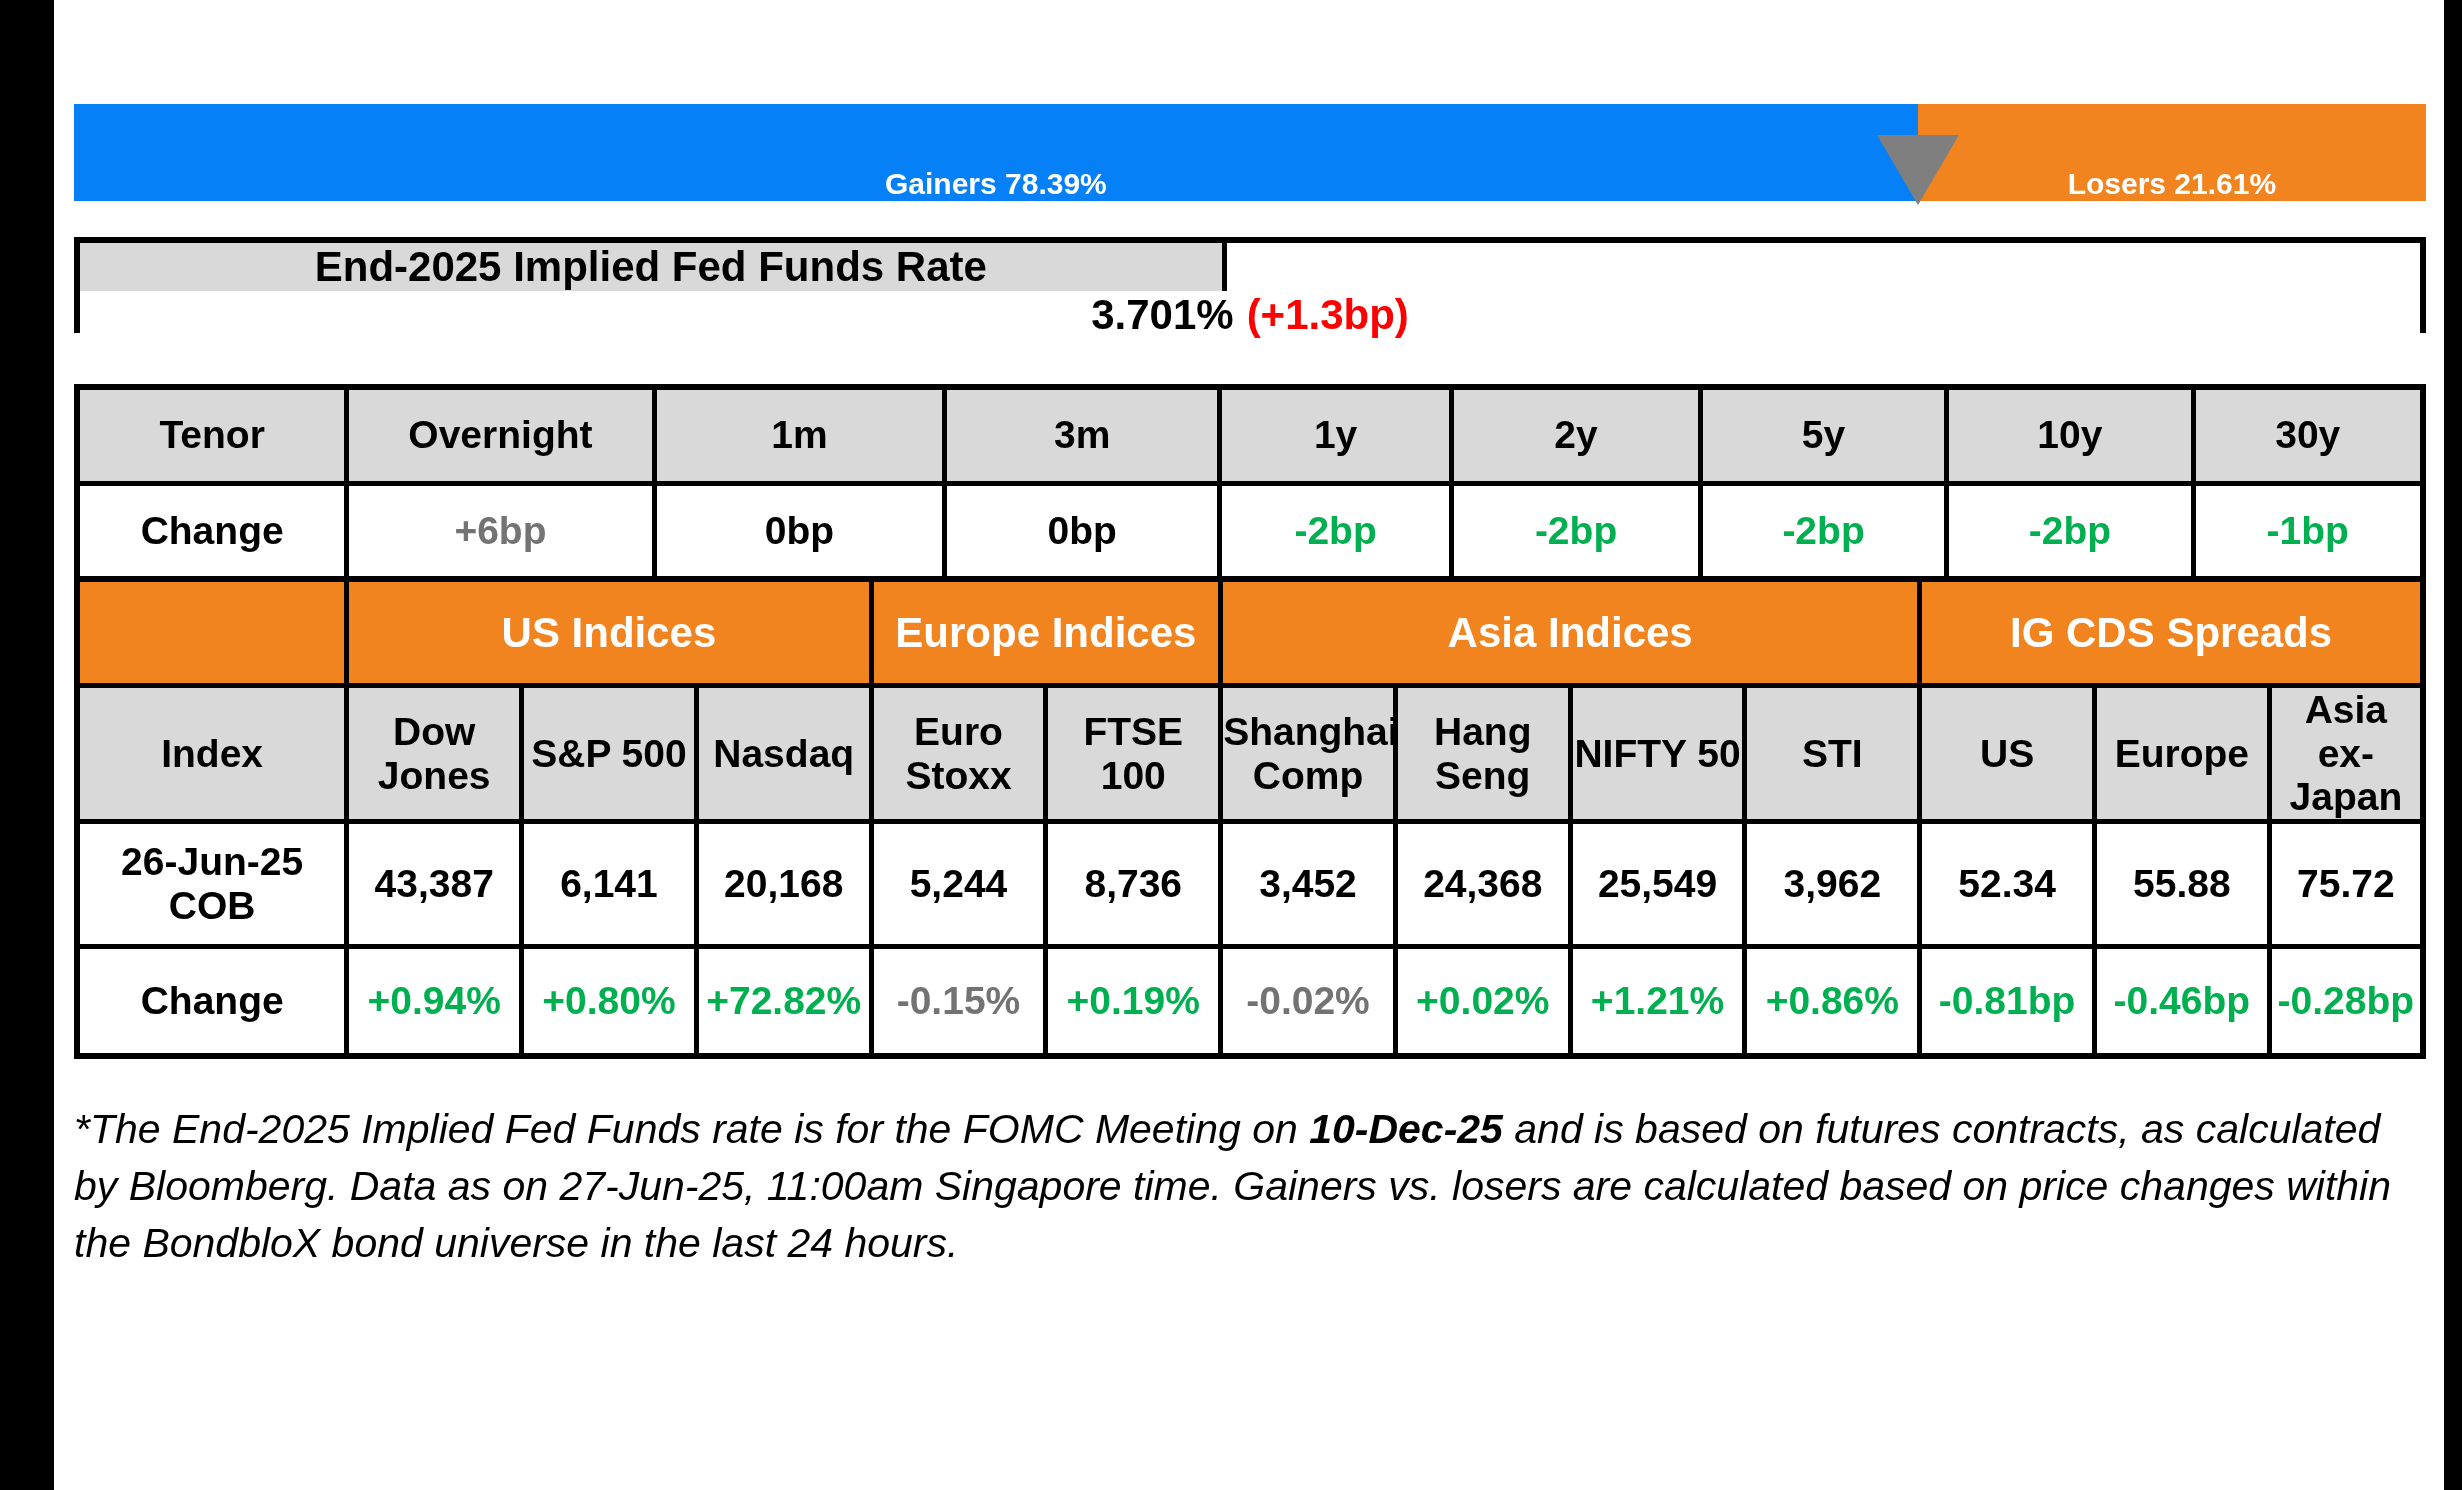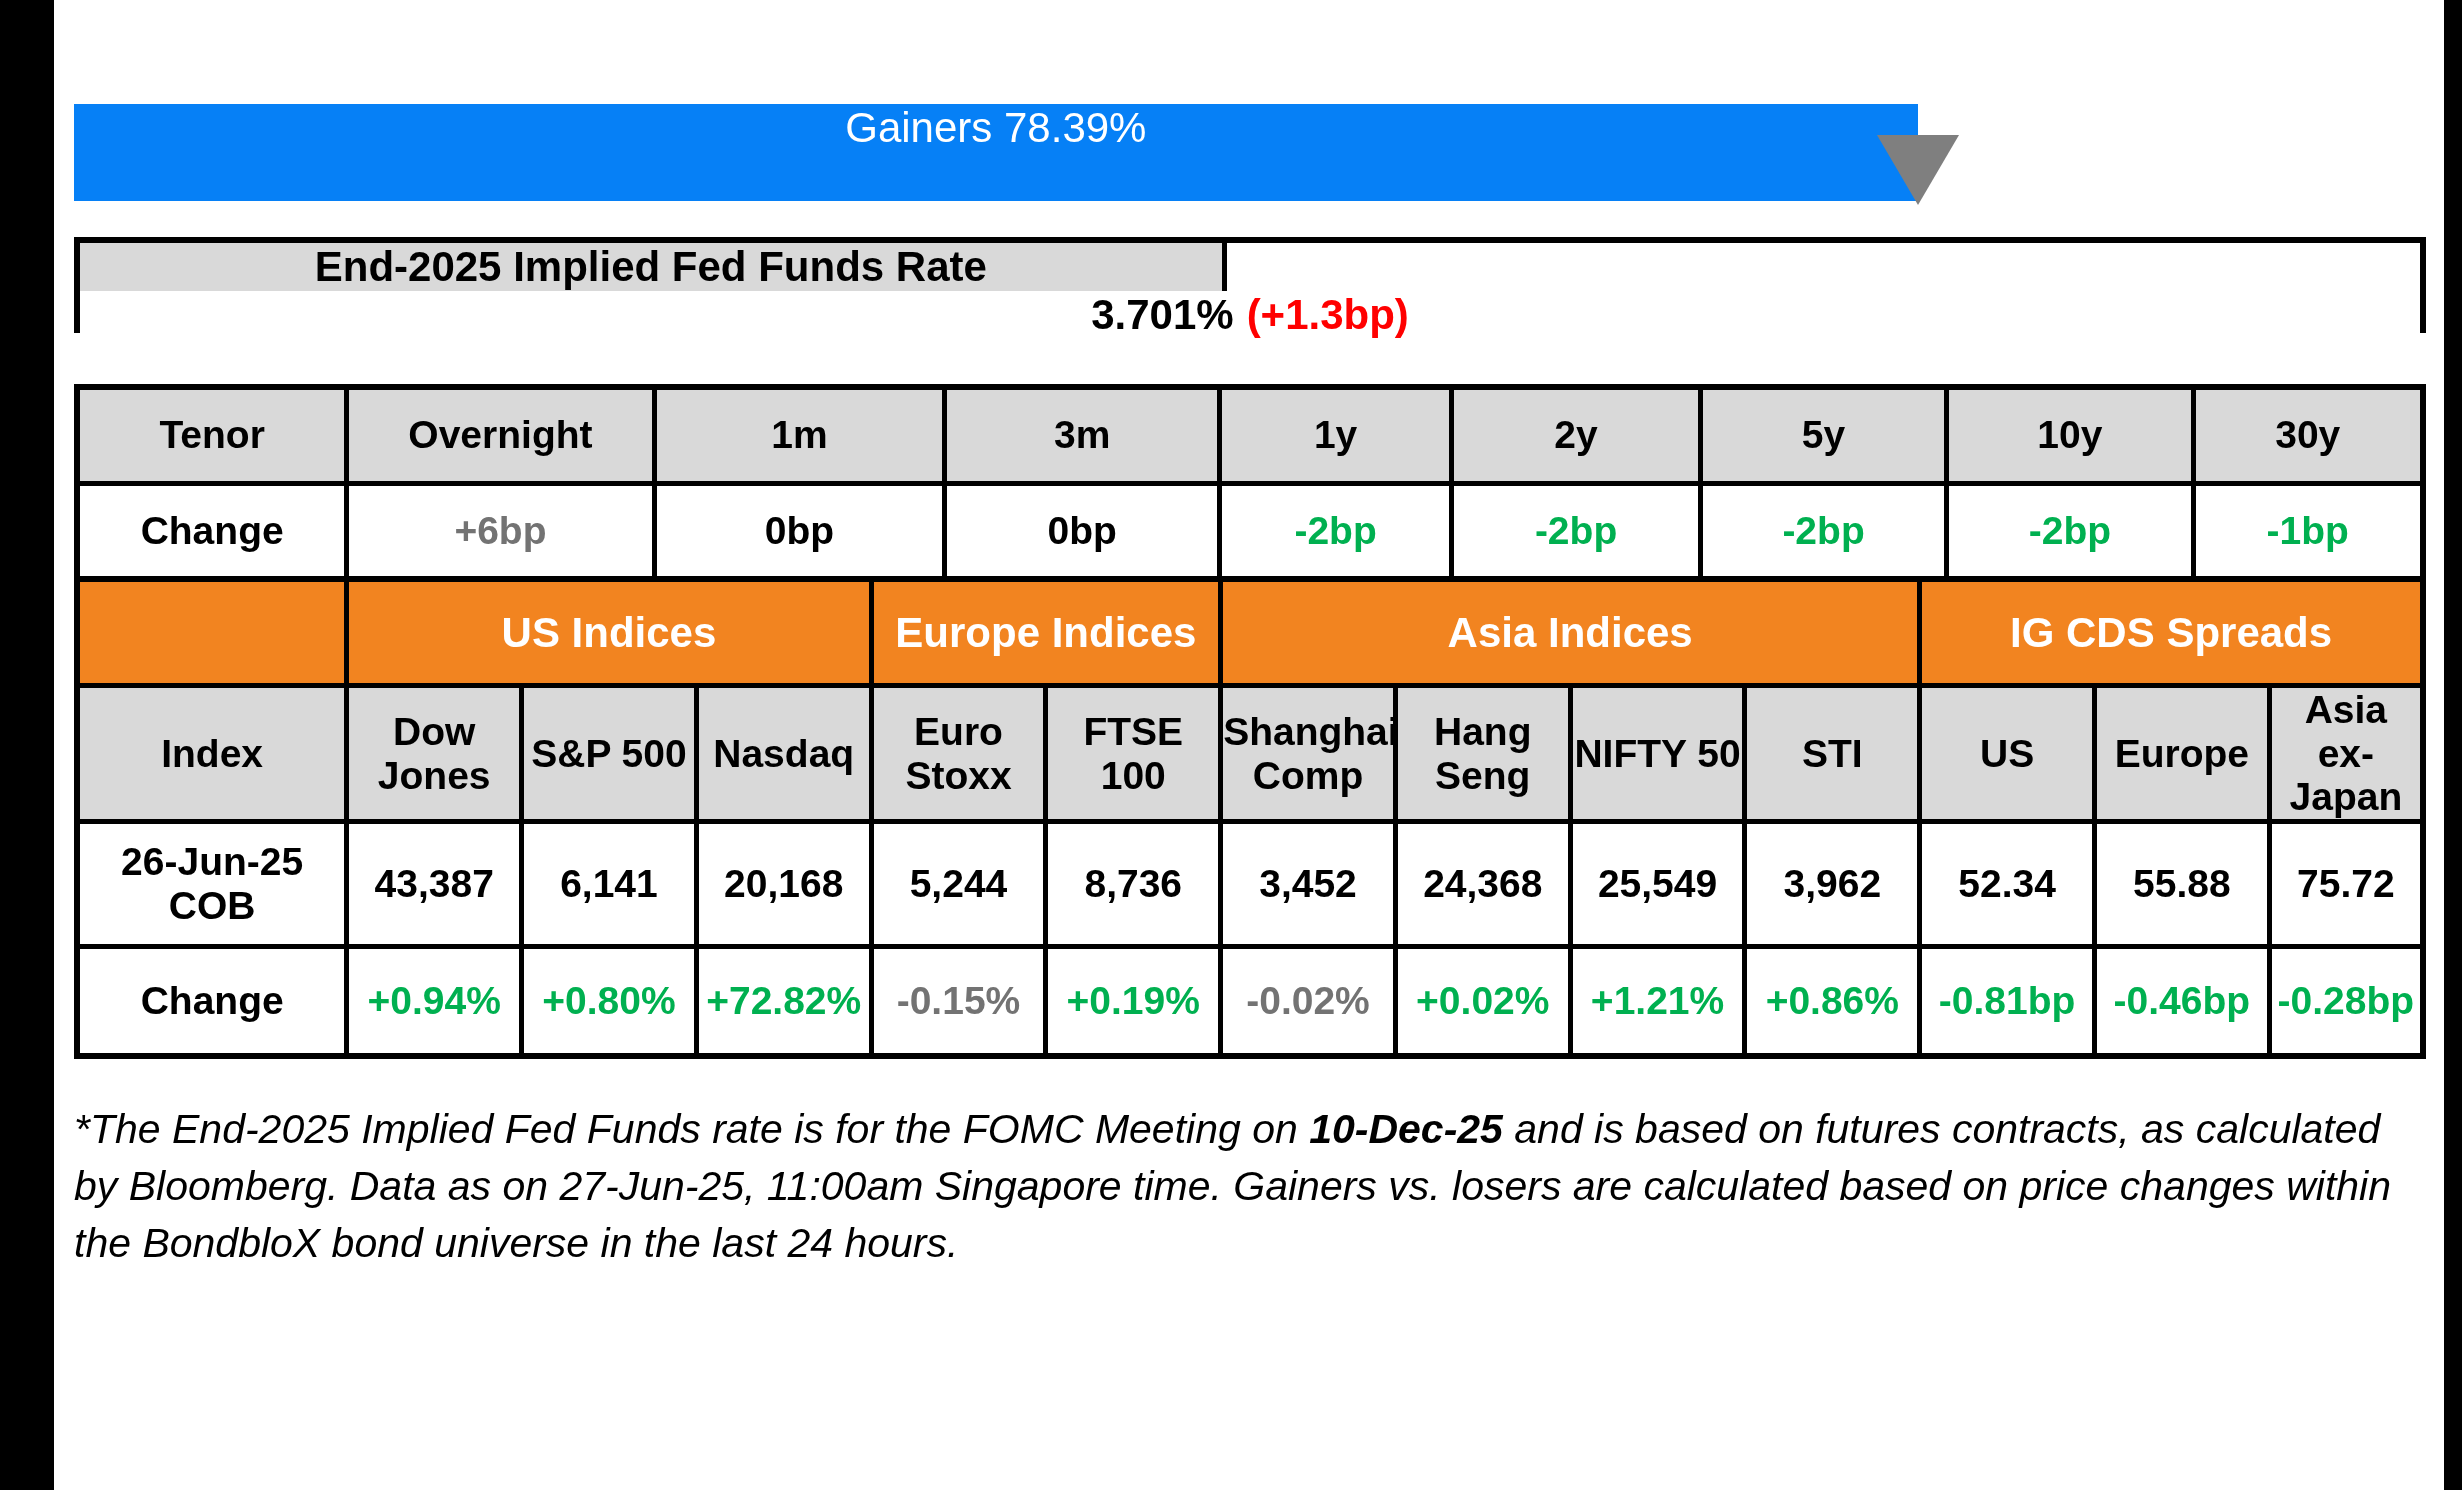--- a/index.html
+++ b/index.html
@@ -22,22 +22,22 @@
   .triangle {
     position: absolute; right: 0; top: 0; transform: translateX(50%);
     width: 0; height: 0;
     border-left: 41px solid transparent;
     border-right: 41px solid transparent;
     border-top: 70px solid #7F7F7F;
   }
 
   
   .gl-bar { margin-top: 104px; height: 97px; display: flex; }
-  .gl-seg { display: flex; align-items: flex-start; justify-content: center;
-            color: #fff; font-size: 42px; font-weight: 400; white-space: nowrap; }
+  .gl-seg { display: flex; align-items: flex-end; justify-content: center;
+            color: #fff; font-size: 30px; font-weight: 700; white-space: nowrap; }
   .gl-seg.gainers { background: #0680F6; }
   .gl-seg.losers  { background: #F28420; flex: 1; }
 
   
   .fed-row { margin-top: 36px; height: 96px; display: flex; border: 6.5px solid #000; flex-direction: column; }
   .fed-cell { display: flex; align-items: center; justify-content: center;
               font-size: 42px; font-weight: bold; }
   .fed-cell.label { width: 49%; background: #D9D9D9; border-right: 5.1px solid #000; }
   .fed-cell.value { flex: 1; background: #fff; }
   .fed-cell .chg { margin-left: 13px; text-align: right; }
@@ -79,20 +79,23 @@
 
 <div class="content">
 
   <div class="marker-anchor" style="width: 78.39%;">
     <span class="triangle"></span>
   </div>
 
   <div class="gl-bar">
     <div class="gl-seg gainers" style="width: 78.39%;">
       <span>Gainers 78.39%</span>
+    </div>
+    <div class="gl-seg losers">
+      <span>Losers 21.61%</span>
     </div>
   </div>
 
   <div class="fed-row">
     <div class="fed-cell label">End-2025 Implied Fed Funds Rate</div>
     <div class="fed-cell value">
       <span>3.701%</span>
       <span class="chg" style="color:#FF0000">(+1.3bp)</span>
     </div>
   </div>

